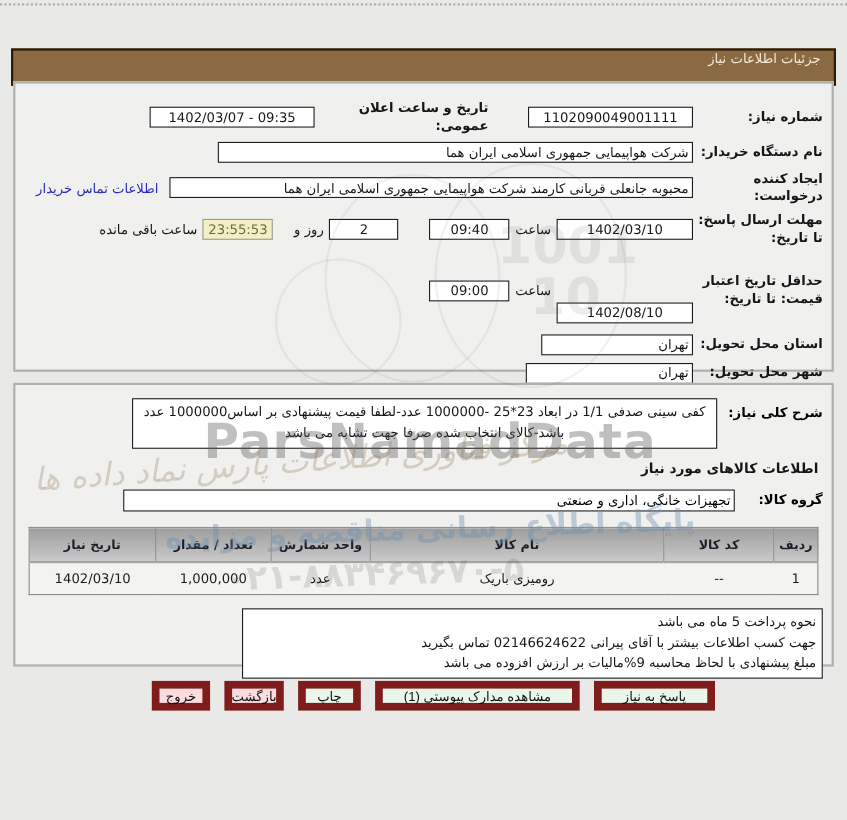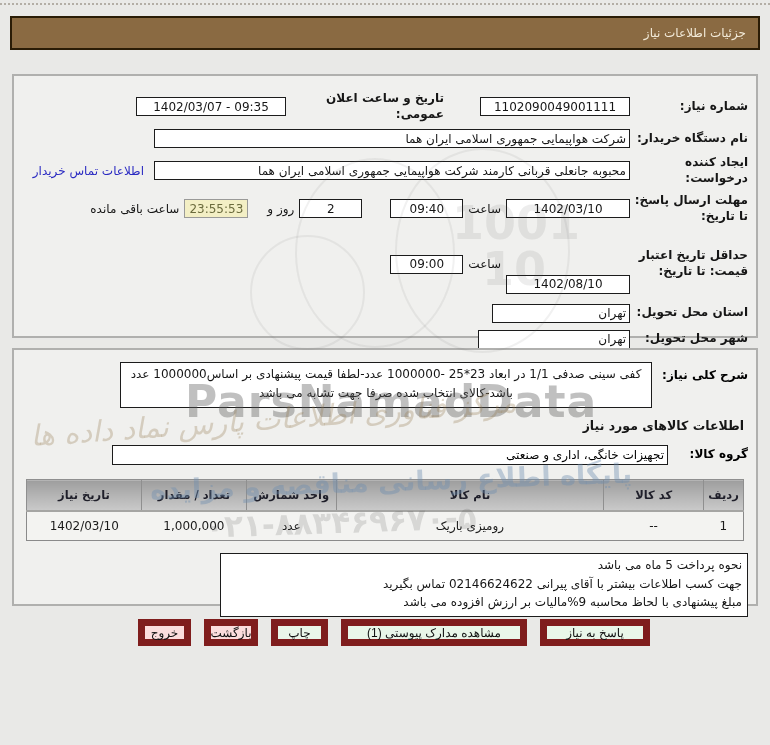--- a/index.html
+++ b/index.html
@@ -1,22 +1,22 @@
 <!DOCTYPE html>
 <html lang="fa" dir="rtl"><head>
 <meta charset="utf-8">
 <style>
   * { margin:0; padding:0; box-sizing:border-box; }
   body { background:#dcdcda; font-family:"DejaVu Sans", sans-serif; }
   .page { position:relative; width:770px; height:745px; background:#e9e9e7; direction:rtl; overflow:hidden; margin:0 auto; }
   .dotted-line { position:absolute; top:3px; left:0; right:0; border-top:2px dotted #b3aea6; }
 
-  .title-bar { position:absolute; top:16px; right:10px; left:10px; height:34px;
+  .title-bar { position:absolute; top:44px; right:10px; left:10px; height:34px;
     background:#8a6a42; border:2px solid #2a1c06; color:#f2ead8; font-size:12px;
-    display:flex; align-items:center; padding-right:12px; }
+    display:flex; align-items:flex-start; padding-right:12px; }
 
   .panel { position:absolute; right:12px; left:12px; background:#f0f0ee; border:2px solid #b0b0ae; }
   .panel1 { top:74px; height:264px; padding:15px 8px 0; }
   .panel2 { top:348px; height:258px; padding:8px 8px 0; }
 
   .frow { display:flex; align-items:center; margin-bottom:7px; font-size:12px; color:#161616; }
   .flabel { font-weight:bold; width:118px; flex:0 0 auto; line-height:1.3; }
   .slabel { margin:0 5px; }
   .inp { background:#fff; border:1px solid #1c1c1c; height:19px; display:flex; align-items:center;
          justify-content:center; font-size:12px; padding:0 3px; overflow:hidden; white-space:nowrap; }
@@ -86,21 +86,21 @@
 
     <div class="frow">
       <span class="flabel">شماره نیاز:</span>
       <div class="inp ltr" style="width:150px;">1102090049001111</div>
       <span class="flabel" style="width:158px; margin-right:36px;">تاریخ و ساعت اعلان عمومی:</span>
       <div class="inp ltr" style="width:150px;">1402/03/07 - 09:35</div>
     </div>
 
     <div class="frow">
       <span class="flabel">نام دستگاه خریدار:</span>
-      <div class="inp right" style="width:476px;text-align:right;">شرکت هواپیمایی جمهوری اسلامی ایران هما</div>
+      <div class="inp right" style="width:432px;text-align:right;">شرکت هواپیمایی جمهوری اسلامی ایران هما</div>
     </div>
 
     <div class="frow">
       <span class="flabel">ایجاد کننده درخواست:</span>
       <div class="inp right" style="width:476px;">محبوبه جانعلی قربانی کارمند شرکت هواپیمایی جمهوری اسلامی ایران هما</div>
       <span class="link">اطلاعات تماس خریدار</span>
     </div>
 
     <div class="frow" style="margin-bottom:10px;">
       <span class="flabel">مهلت ارسال پاسخ: تا تاریخ:</span>

